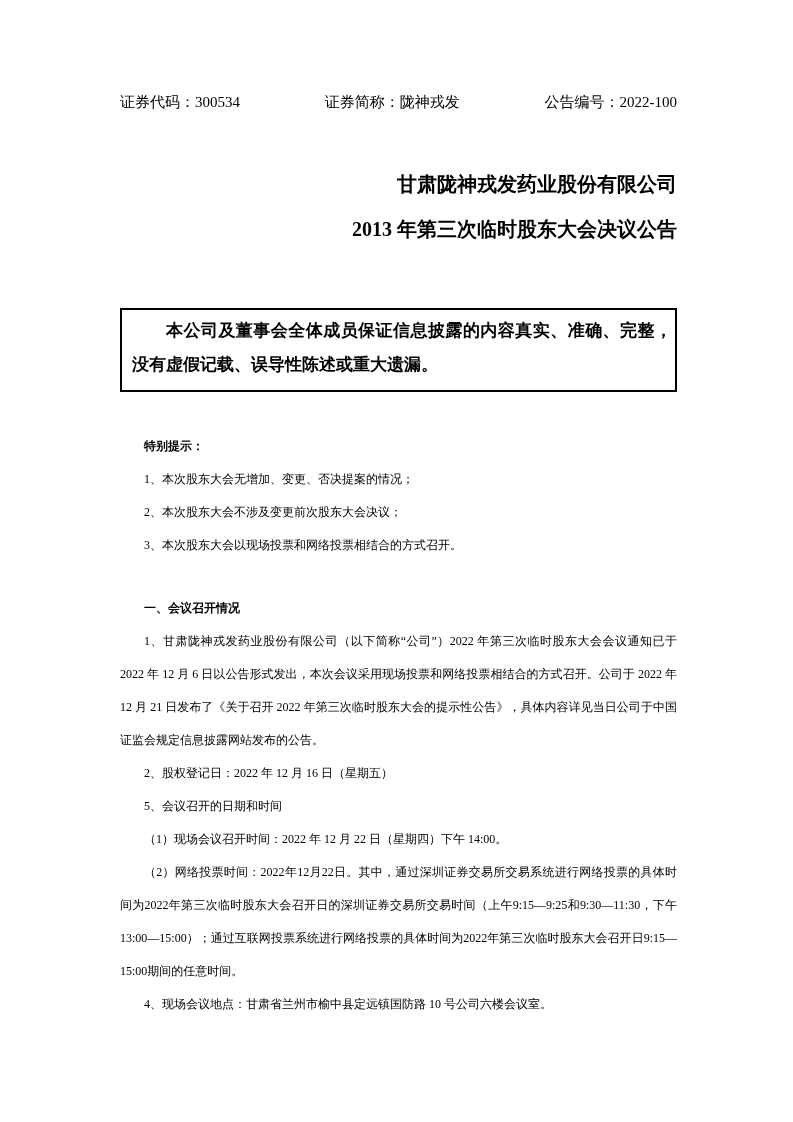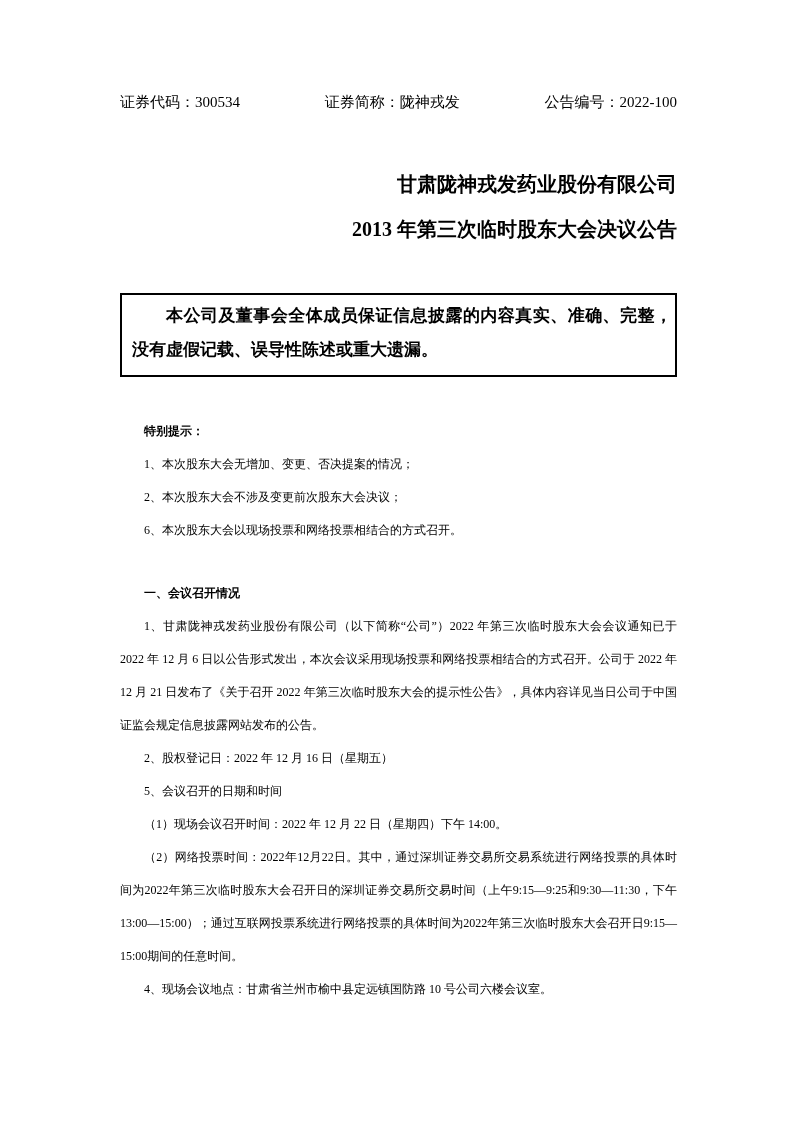--- a/index.html
+++ b/index.html
@@ -30,21 +30,21 @@
   .titles {
     margin-top: 50px;
     text-align: right;
     font-weight: bold;
     font-size: 20px;
   }
   .titles .title-line {
     line-height: 45px;
   }
   .notice-box {
-    margin-top: 41px;
+    margin-top: 56px;
     border: 2px solid #000000;
     padding: 4px 3px 8px 10px;
   }
   .notice-box p {
     margin: 0;
     font-weight: bold;
     font-size: 17px;
     line-height: 34px;
     text-indent: 2em;
     text-align: justify;
@@ -86,21 +86,21 @@
   </div>
 
   <div class="notice-box">
     <p>本公司及董事会全体成员保证信息披露的内容真实、准确、完整，没有虚假记载、误导性陈述或重大遗漏。</p>
   </div>
 
   <div class="special-notice">
     <p class="doc-line bold">特别提示：</p>
     <p class="doc-line">1、本次股东大会无增加、变更、否决提案的情况；</p>
     <p class="doc-line">2、本次股东大会不涉及变更前次股东大会决议；</p>
-    <p class="doc-line">6、本次股东大会以现场投票和网络投票相结合的方式召开。</p>
+    <p class="doc-line">3、本次股东大会以现场投票和网络投票相结合的方式召开。</p>
   </div>
 
   <div class="section-body">
     <p class="doc-line bold section-heading">一、会议召开情况</p>
     <p class="doc-line">1、甘肃陇神戎发药业股份有限公司（以下简称“公司”）2022 年第三次临时股东大会会议通知已于 2022 年 12 月 6 日以公告形式发出，本次会议采用现场投票和网络投票相结合的方式召开。公司于 2022 年 12 月 21 日发布了《关于召开 2022 年第三次临时股东大会的提示性公告》，具体内容详见当日公司于中国证监会规定信息披露网站发布的公告。</p>
     <p class="doc-line">2、股权登记日：2022 年 12 月 16 日（星期五）</p>
     <p class="doc-line">5、会议召开的日期和时间</p>
     <p class="doc-line">（1）现场会议召开时间：2022 年 12 月 22 日（星期四）下午 14:00。</p>
     <p class="doc-line">（2）网络投票时间：2022年12月22日。其中，通过深圳证券交易所交易系统进行网络投票的具体时间为2022年第三次临时股东大会召开日的深圳证券交易所交易时间（上午9:15—9:25和9:30—11:30，下午13:00—15:00）；通过互联网投票系统进行网络投票的具体时间为2022年第三次临时股东大会召开日9:15—15:00期间的任意时间。</p>
     <p class="doc-line">4、现场会议地点：甘肃省兰州市榆中县定远镇国防路 10 号公司六楼会议室。</p>

